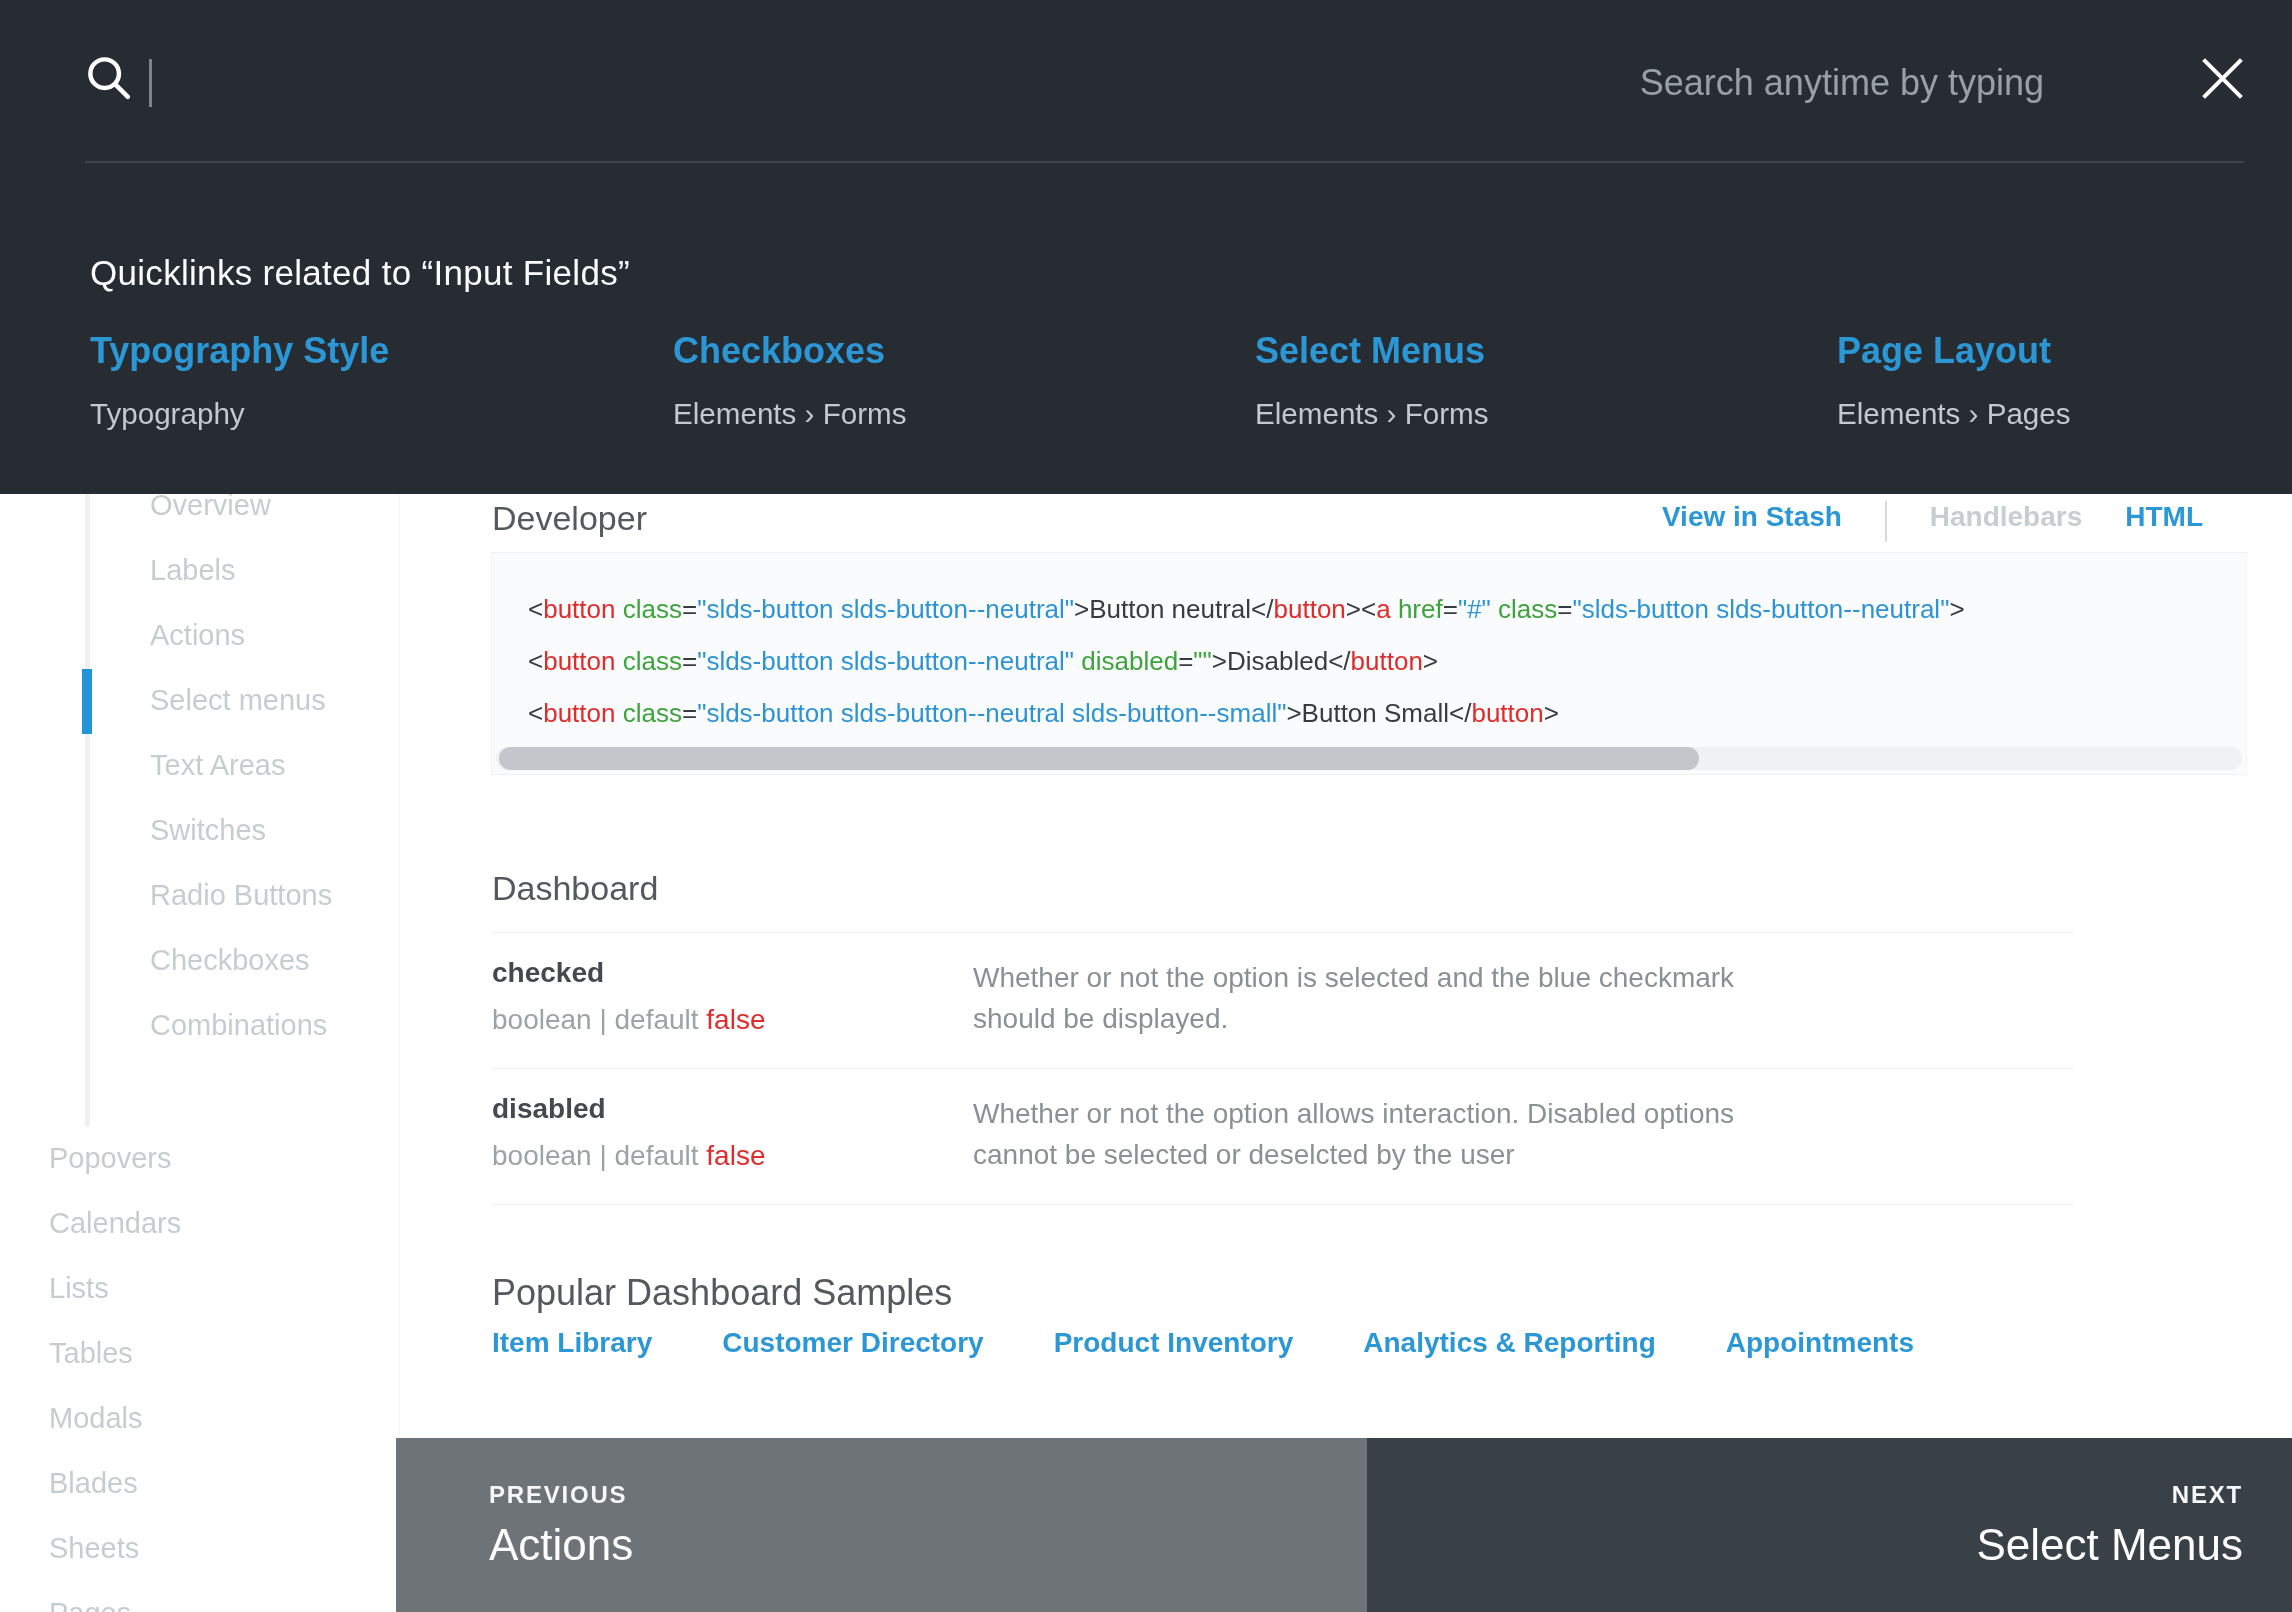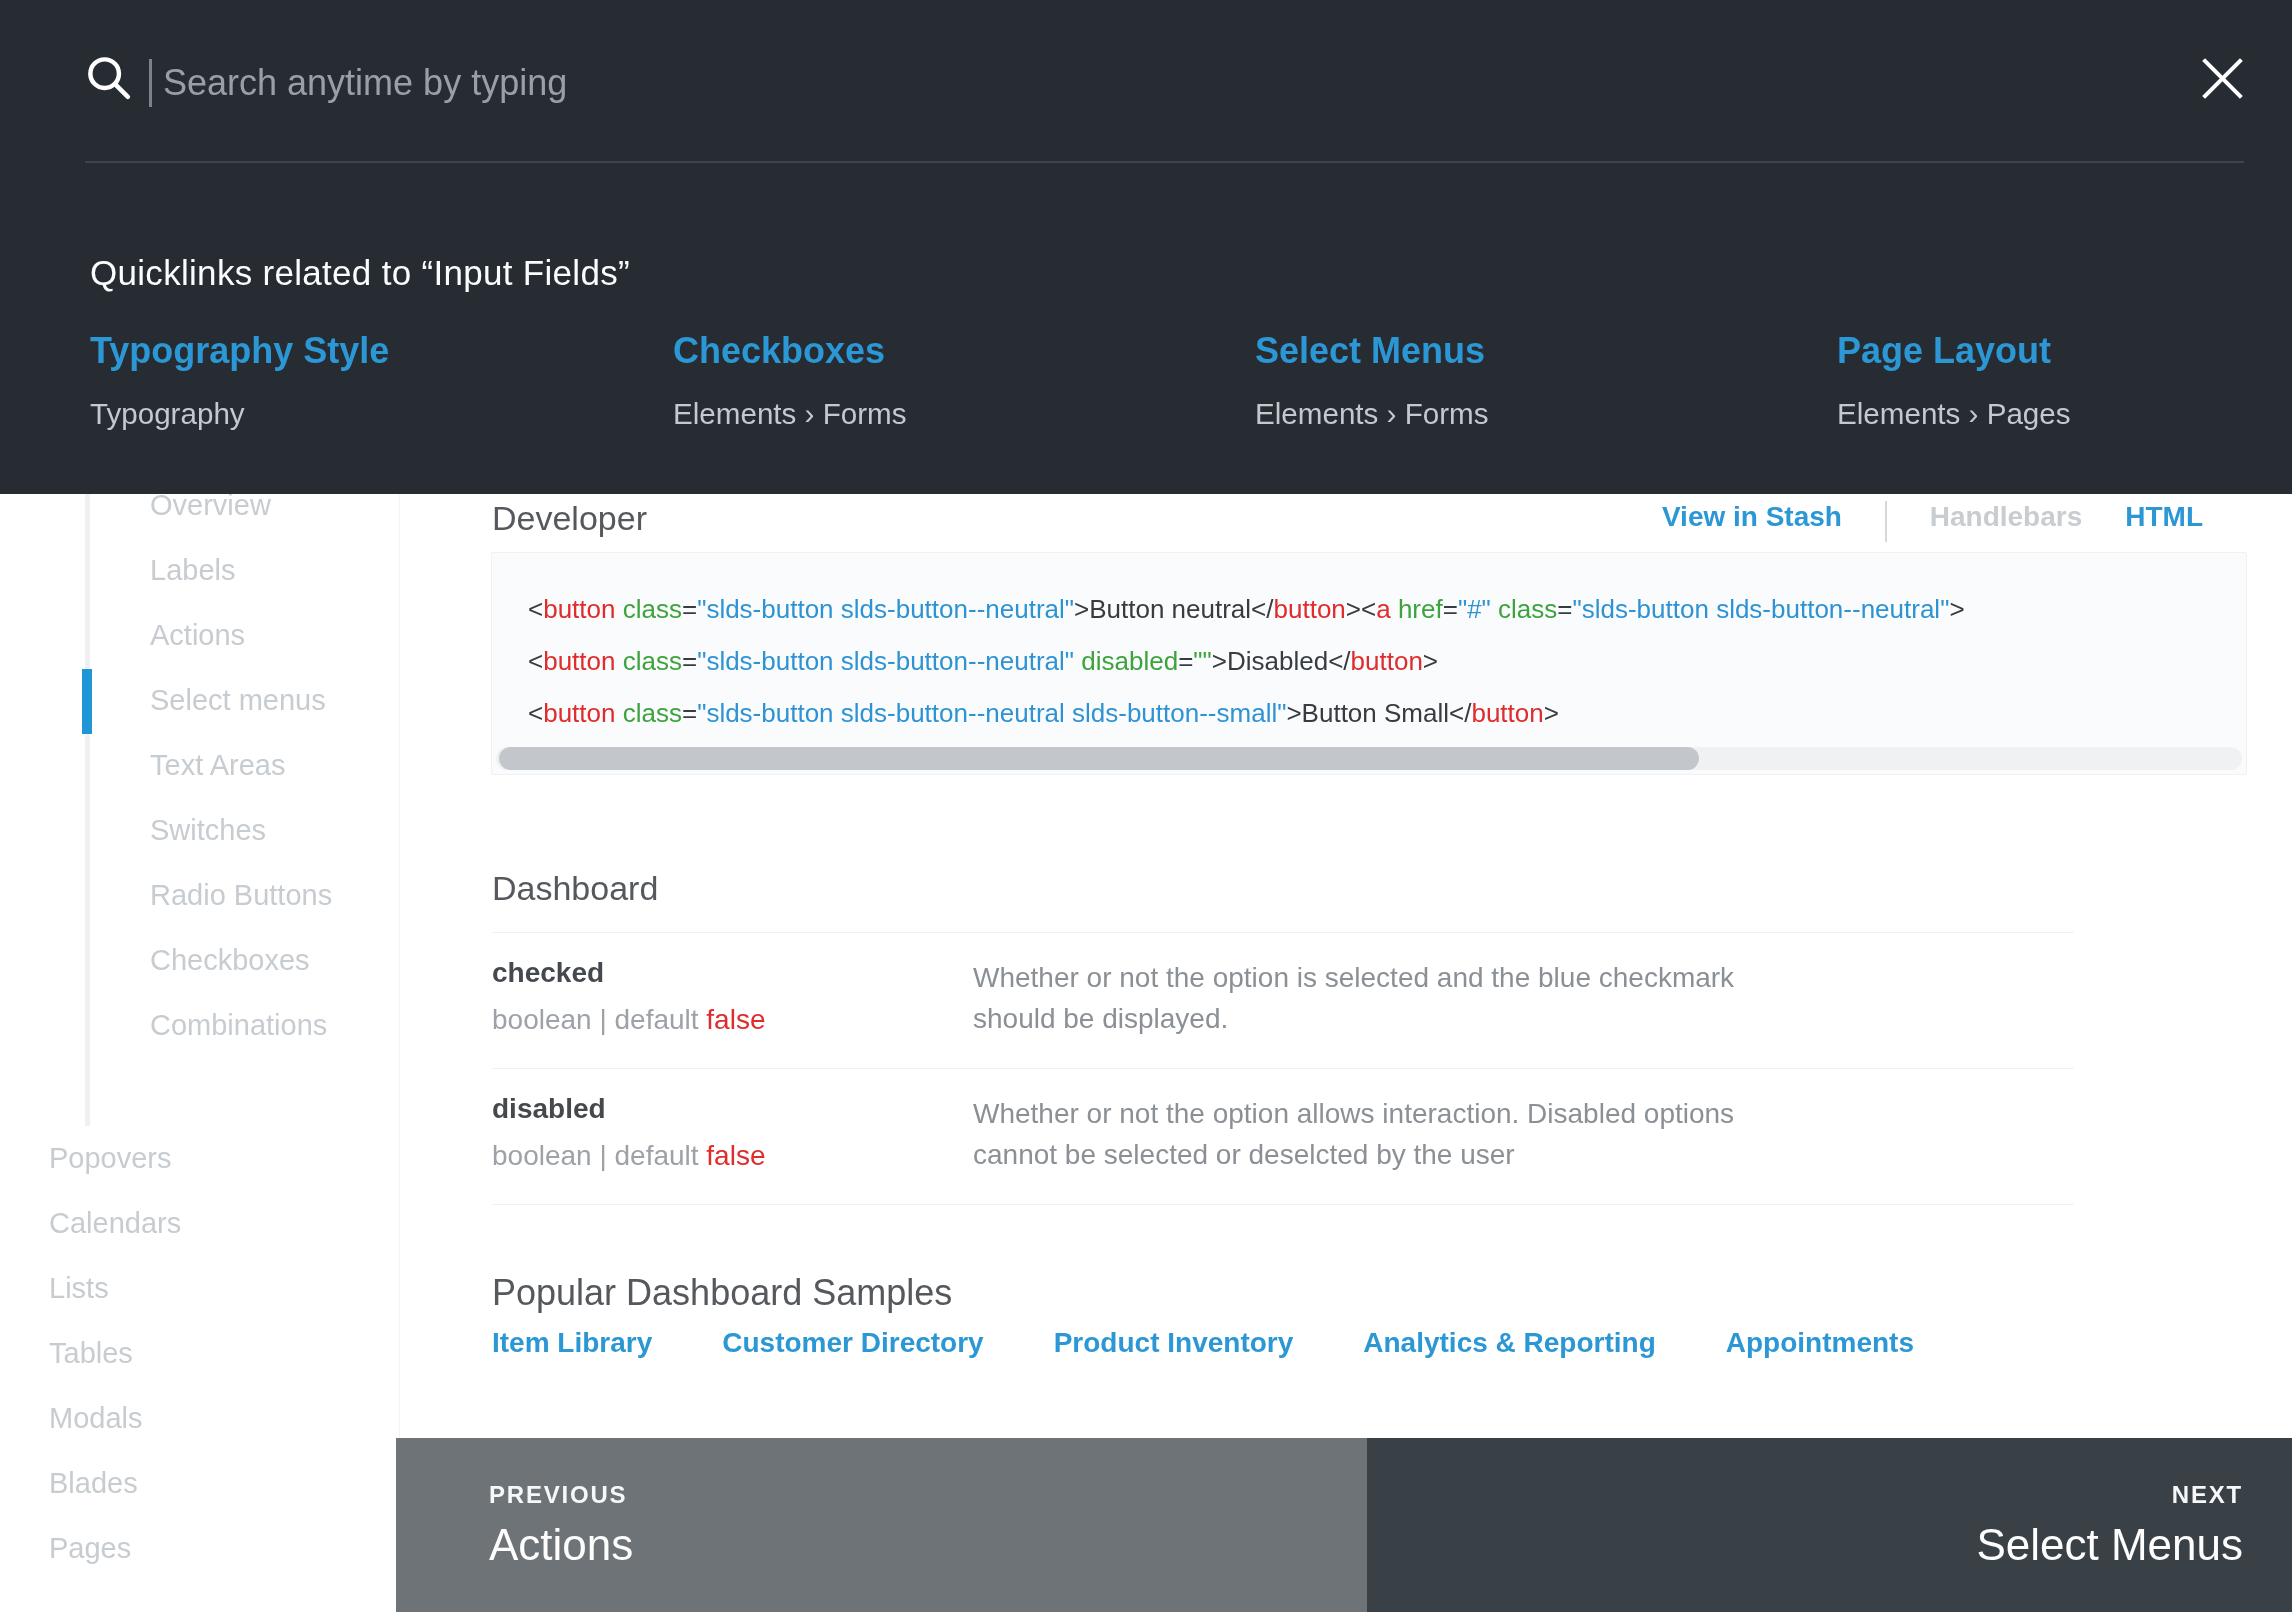--- a/index.html
+++ b/index.html
@@ -6,21 +6,21 @@
   .screen{position:relative;width:2293px;height:1612px;overflow:hidden;
           font-family:"Liberation Sans","DejaVu Sans",sans-serif;background:#fff;}
 
   
   .overlay{position:absolute;left:0;top:0;width:2293px;height:494px;background:#272c32;z-index:10;}
   .search-row{position:absolute;left:0;top:0;right:0;height:161px;}
   .search-icon{position:absolute;left:85px;top:54px;width:50px;height:50px;}
   .search-divider{position:absolute;left:85px;right:49px;top:161px;height:1.8px;background:#3e444b;}
   .caret{position:absolute;left:149px;top:59px;width:2.7px;height:48px;background:#7b828a;}
   .search-input{position:absolute;left:154px;top:47px;width:1881px;height:72px;background:transparent;
-                border:none;outline:none;font-family:inherit;font-size:36px;color:#e9ebed;padding:0 0 0 9px;}
+                border:none;outline:none;font-family:inherit;font-size:36px;color:#e9ebed;padding:0 0 0 9px;text-align:right;}
   .search-input::placeholder{color:#98a0a7;opacity:1;}
   .close-icon{position:absolute;right:48px;top:56px;width:45px;height:45px;cursor:pointer;}
 
   .ql-heading{position:absolute;left:90px;top:253px;font-size:35px;color:#fbfcfd;letter-spacing:0.3px;}
   .ql-col{position:absolute;top:330px;}
   .ql-title{font-size:36px;font-weight:bold;color:#2b97d5;cursor:pointer;}
   .ql-path{margin-top:25px;font-size:29.6px;color:#c3c9ce;}
 
   
   .sidebar{position:absolute;left:0;top:494px;width:399px;height:1118px;background:#fff;
@@ -95,20 +95,21 @@
         <div class="side-item sub">Checkboxes</div>
         <div class="side-item sub">Combinations</div>
       </div>
     <div class="main-list" id="main-list">
         <div class="side-item main">Popovers</div>
         <div class="side-item main">Calendars</div>
         <div class="side-item main">Lists</div>
         <div class="side-item main">Tables</div>
         <div class="side-item main">Modals</div>
         <div class="side-item main">Blades</div>
+        <div class="side-item main">Sheets</div>
         <div class="side-item main">Pages</div>
       </div>
   </div>
 
   <div class="content">
     <div class="dev-title">Developer</div>
     <div class="dev-tabs" id="dev-tabs">
         <span class="tab link">View in Stash</span>
         <span class="tab-divider"></span>
         <span class="tab muted">Handlebars</span>

